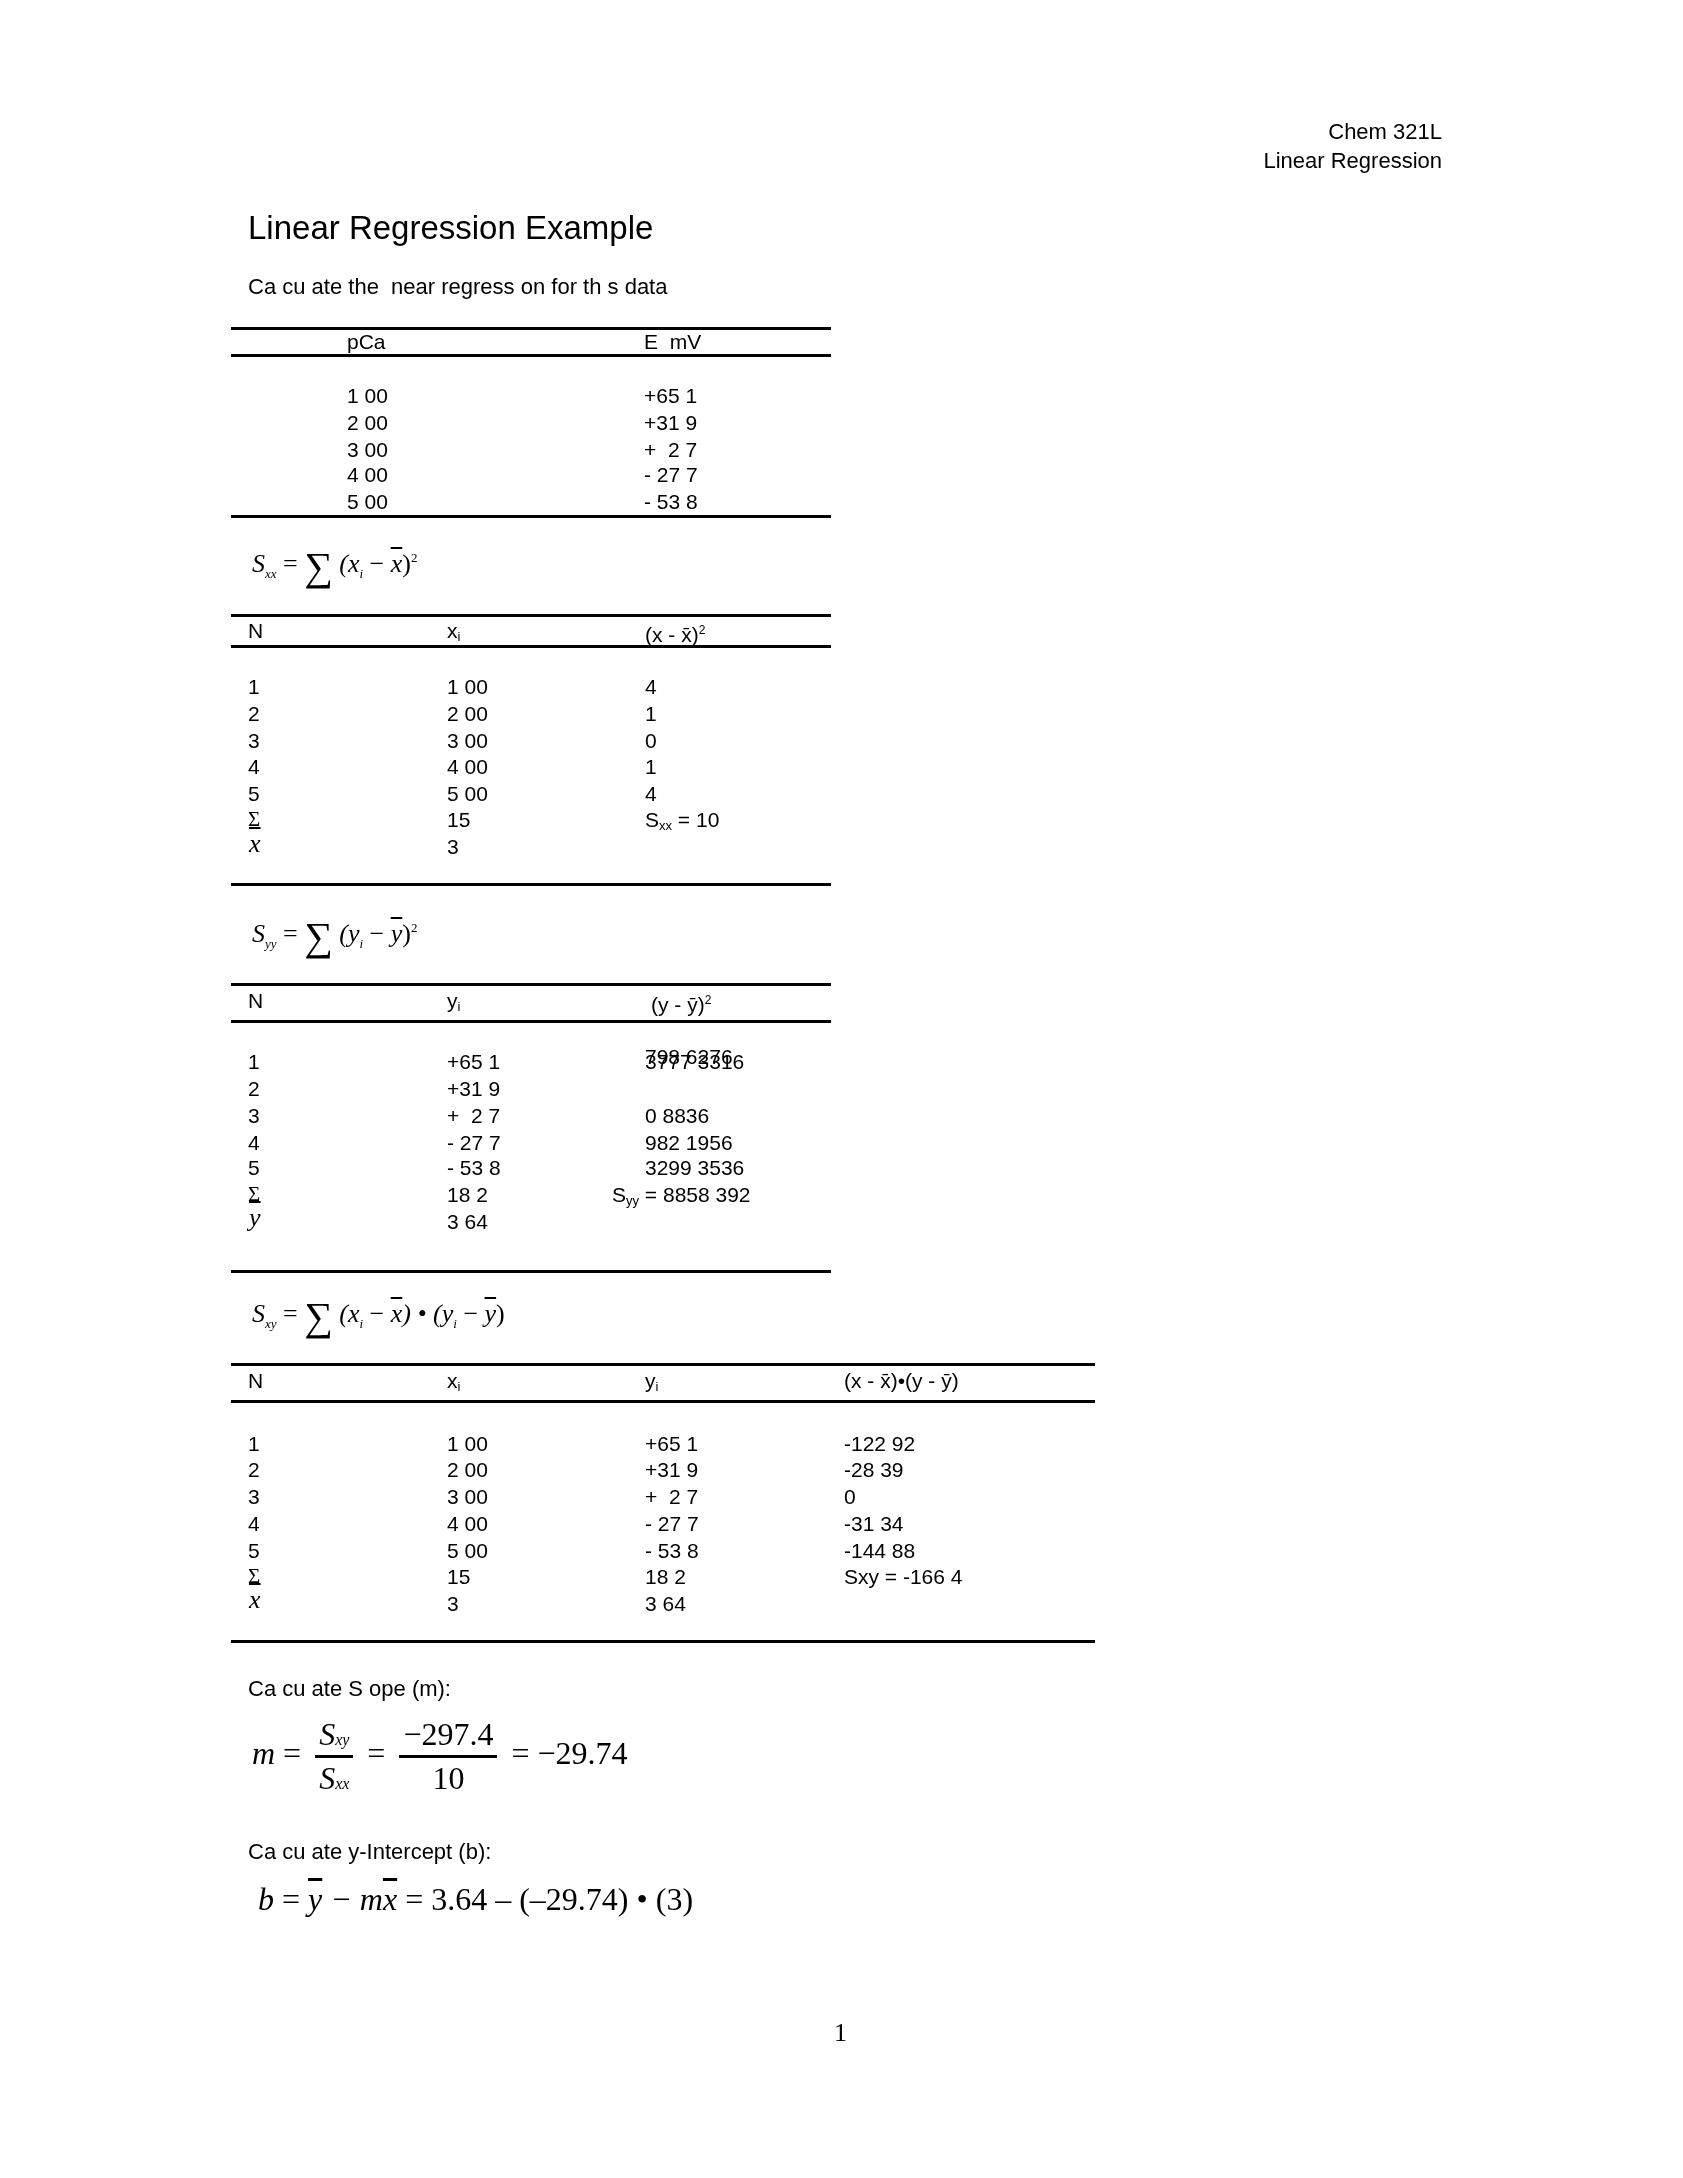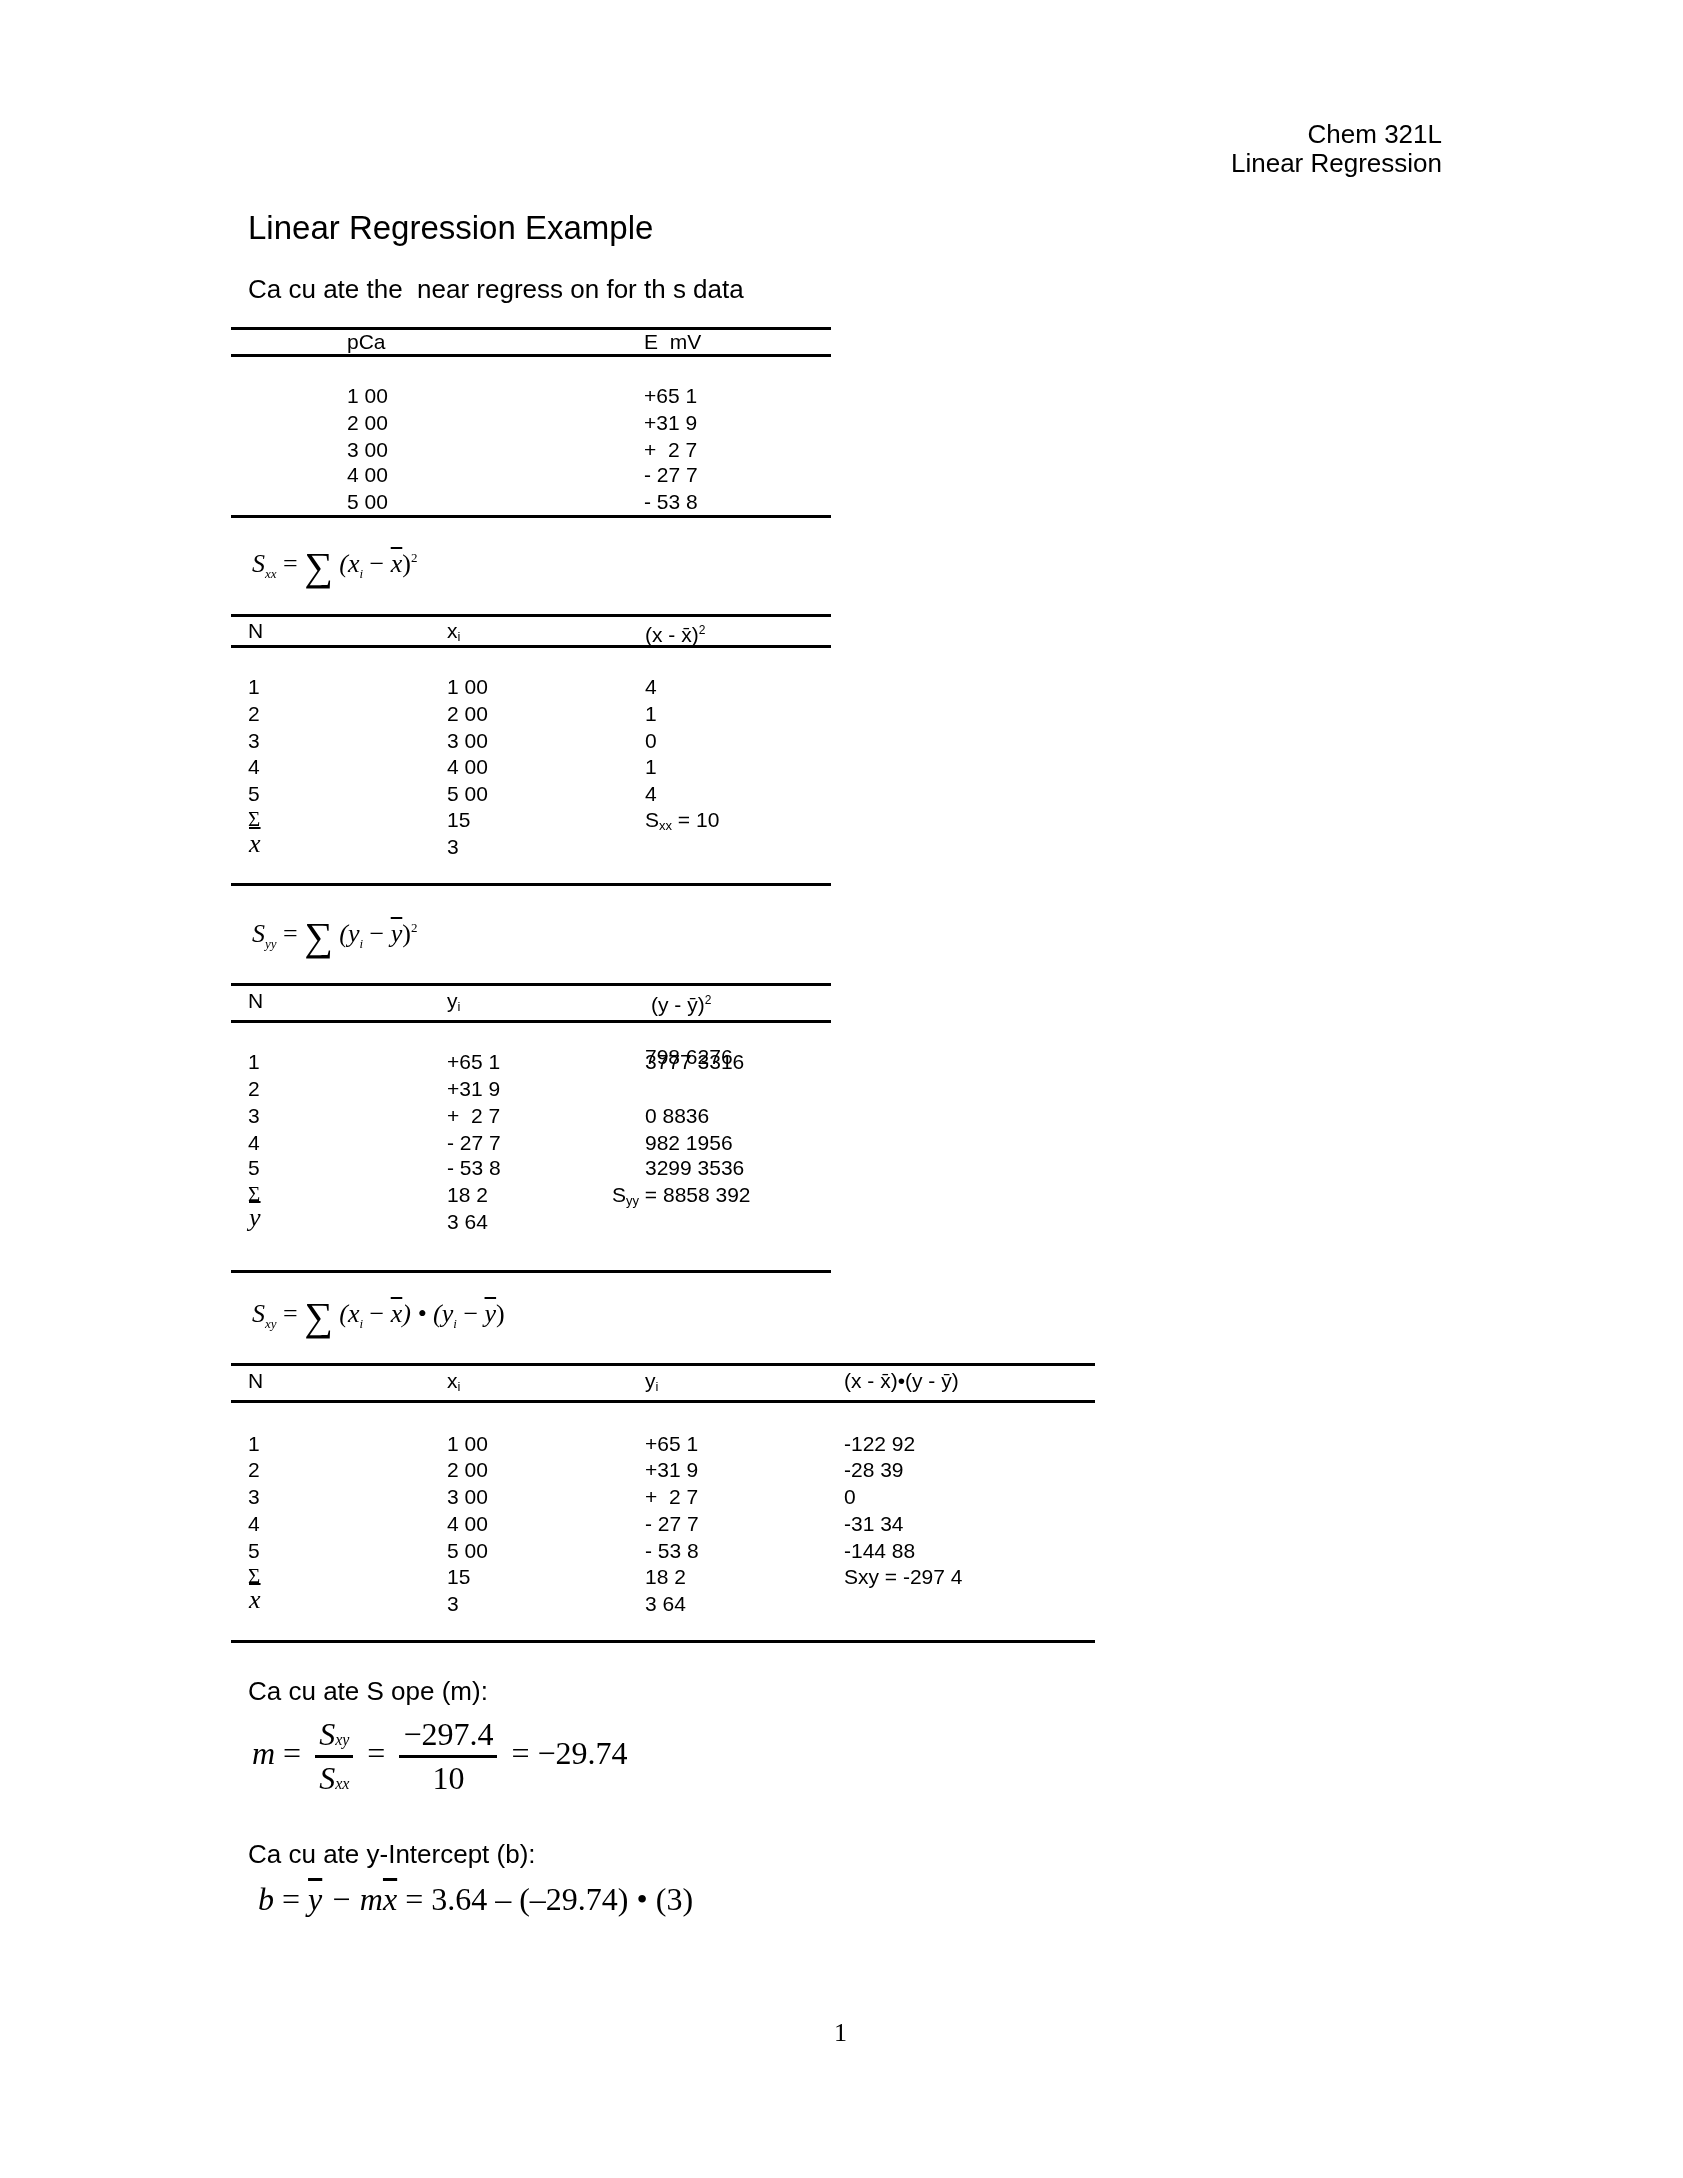--- a/index.html
+++ b/index.html
@@ -1,21 +1,21 @@
 <!DOCTYPE html>
 <html><head>
 <meta charset="utf-8">
 <style>
   html, body { margin: 0; padding: 0; background: #ffffff; }
   body { width: 1683px; height: 2178px; position: relative; overflow: hidden; color: #000;
          font-family: "Liberation Sans", sans-serif; }
   .abs { position: absolute; white-space: pre; }
   .hdr { right: 241px; font-size: 24px; text-align: right; }
   .title { left: 248px; top: 209px; font-size: 33px; }
-  .text { font-size: 26px; }
+  .text { font-size: 22px; }
   .rule { position: absolute; height: 3px; background: #000; left: 231px; }
   .cell { position: absolute; font-size: 21px; white-space: pre; line-height: 27px; }
   .serif { font-family: "Liberation Serif", serif; }
   .ital { font-style: italic; }
   .formula { font-family: "Liberation Serif", serif; font-size: 26px; position: absolute; white-space: nowrap; }
   .formula .sigma { font-size: 40px; vertical-align: -8px; font-style: normal; }
   .formula sub { font-size: 13px; }
   .formula sup { font-size: 13px; }
   .bar { text-decoration: overline; }
   .big { font-family: "Liberation Serif", serif; font-size: 32px; position: absolute; white-space: nowrap; }
@@ -161,21 +161,21 @@
   <div class="cell" style="left:447px; top:1510px;">4 00</div>
   <div class="cell" style="left:645px; top:1510px;">- 27 7</div>
   <div class="cell" style="left:844px; top:1510px;">-31 34</div>
   <div class="cell" style="left:248px; top:1537px;">5</div>
   <div class="cell" style="left:447px; top:1537px;">5 00</div>
   <div class="cell" style="left:645px; top:1537px;">- 53 8</div>
   <div class="cell" style="left:844px; top:1537px;">-144 88</div>
   <div class="cell serif" style="left:248px; top:1563px;">Σ</div>
   <div class="cell" style="left:447px; top:1563px;">15</div>
   <div class="cell" style="left:645px; top:1563px;">18 2</div>
-  <div class="cell" style="left:844px; top:1563px;">Sxy = -297 4</div>
+  <div class="cell" style="left:844px; top:1563px;">Sxy = -166 4</div>
   <div class="cell" style="left:249px; top:1586px;"><span class="xbar-sym">x</span></div>
   <div class="cell" style="left:447px; top:1590px;">3</div>
   <div class="cell" style="left:645px; top:1590px;">3 64</div>
   <div class="rule" style="top:1640px; width:864px;"></div>
 </div>
 
 <div class="abs text" style="left:248px; top:1676px;">Ca cu ate S ope (m):</div>
 <div class="big" style="left:252px; top:1716px;">
   <span class="ital">m</span>
   <span>=</span>

